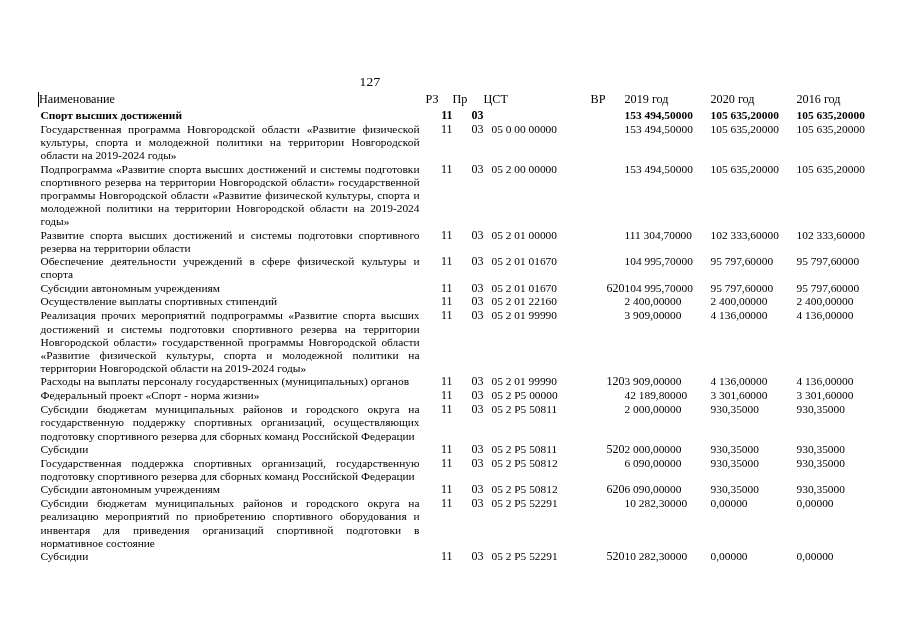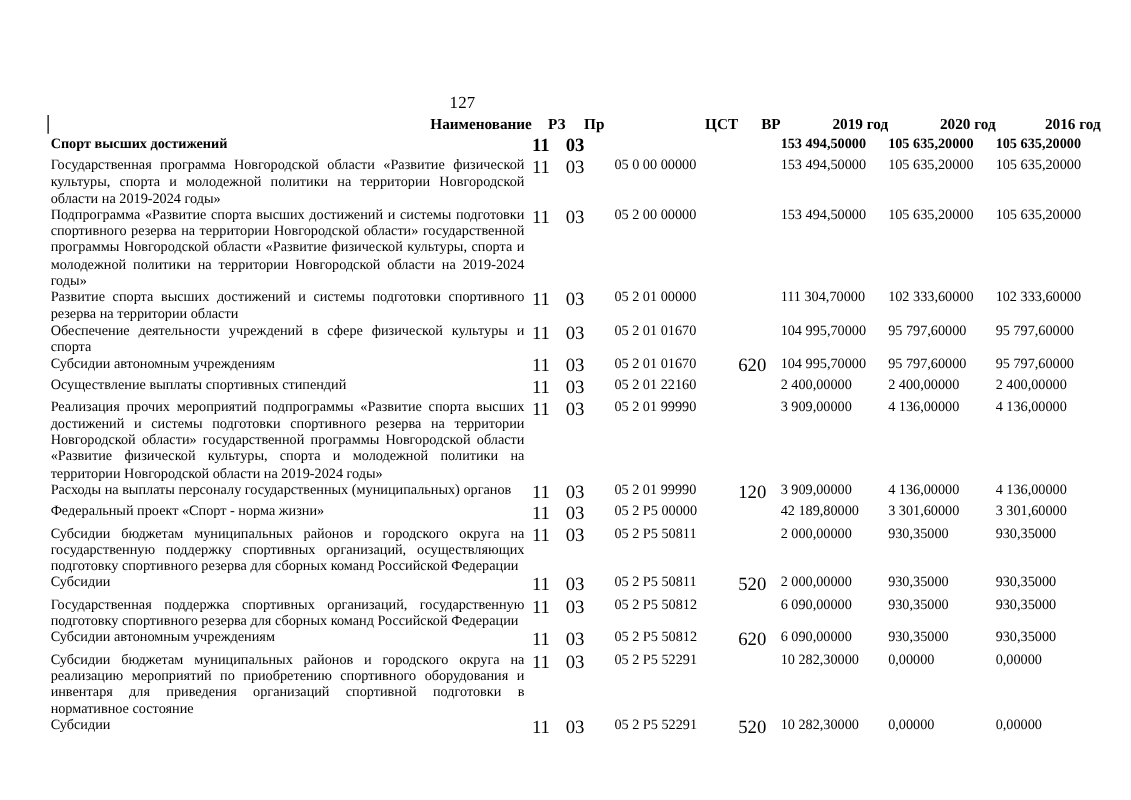--- a/index.html
+++ b/index.html
@@ -55,44 +55,44 @@
   table.budget td {
     border: 0;
     padding: 0;
     vertical-align: top;
   }
   
   thead th {
     border-top: 1.1px solid #000;
     border-bottom: 1.1px solid #000;
     border-right: 1.1px solid #000;
-    text-align: right;
-    font-weight: bold;
+    text-align: left;
+    font-weight: normal;
     font-size: 12.2px;
     padding: 1px 2px 2px 2px;
     height: 15px;
   }
   thead th.first {
     border-left: 1.1px solid #000;
   }
   
   tbody td {
     padding: 1.5px 3px 1.5px 3px;
   }
   tbody td.name {
     text-align: justify;
     text-align-last: left;
     padding-left: 2px;
     padding-right: 6px;
     hyphens: manual;
   }
   tbody td.code {
-    text-align: left;
+    text-align: right;
     white-space: nowrap;
-    font-size: 15px;
+    font-size: 12px;
   }
   tbody td.cst {
     text-align: left;
     padding-left: 8px;
     white-space: nowrap;
   }
   tbody td.num {
     text-align: left;
     padding-right: 8px;
     white-space: nowrap;

